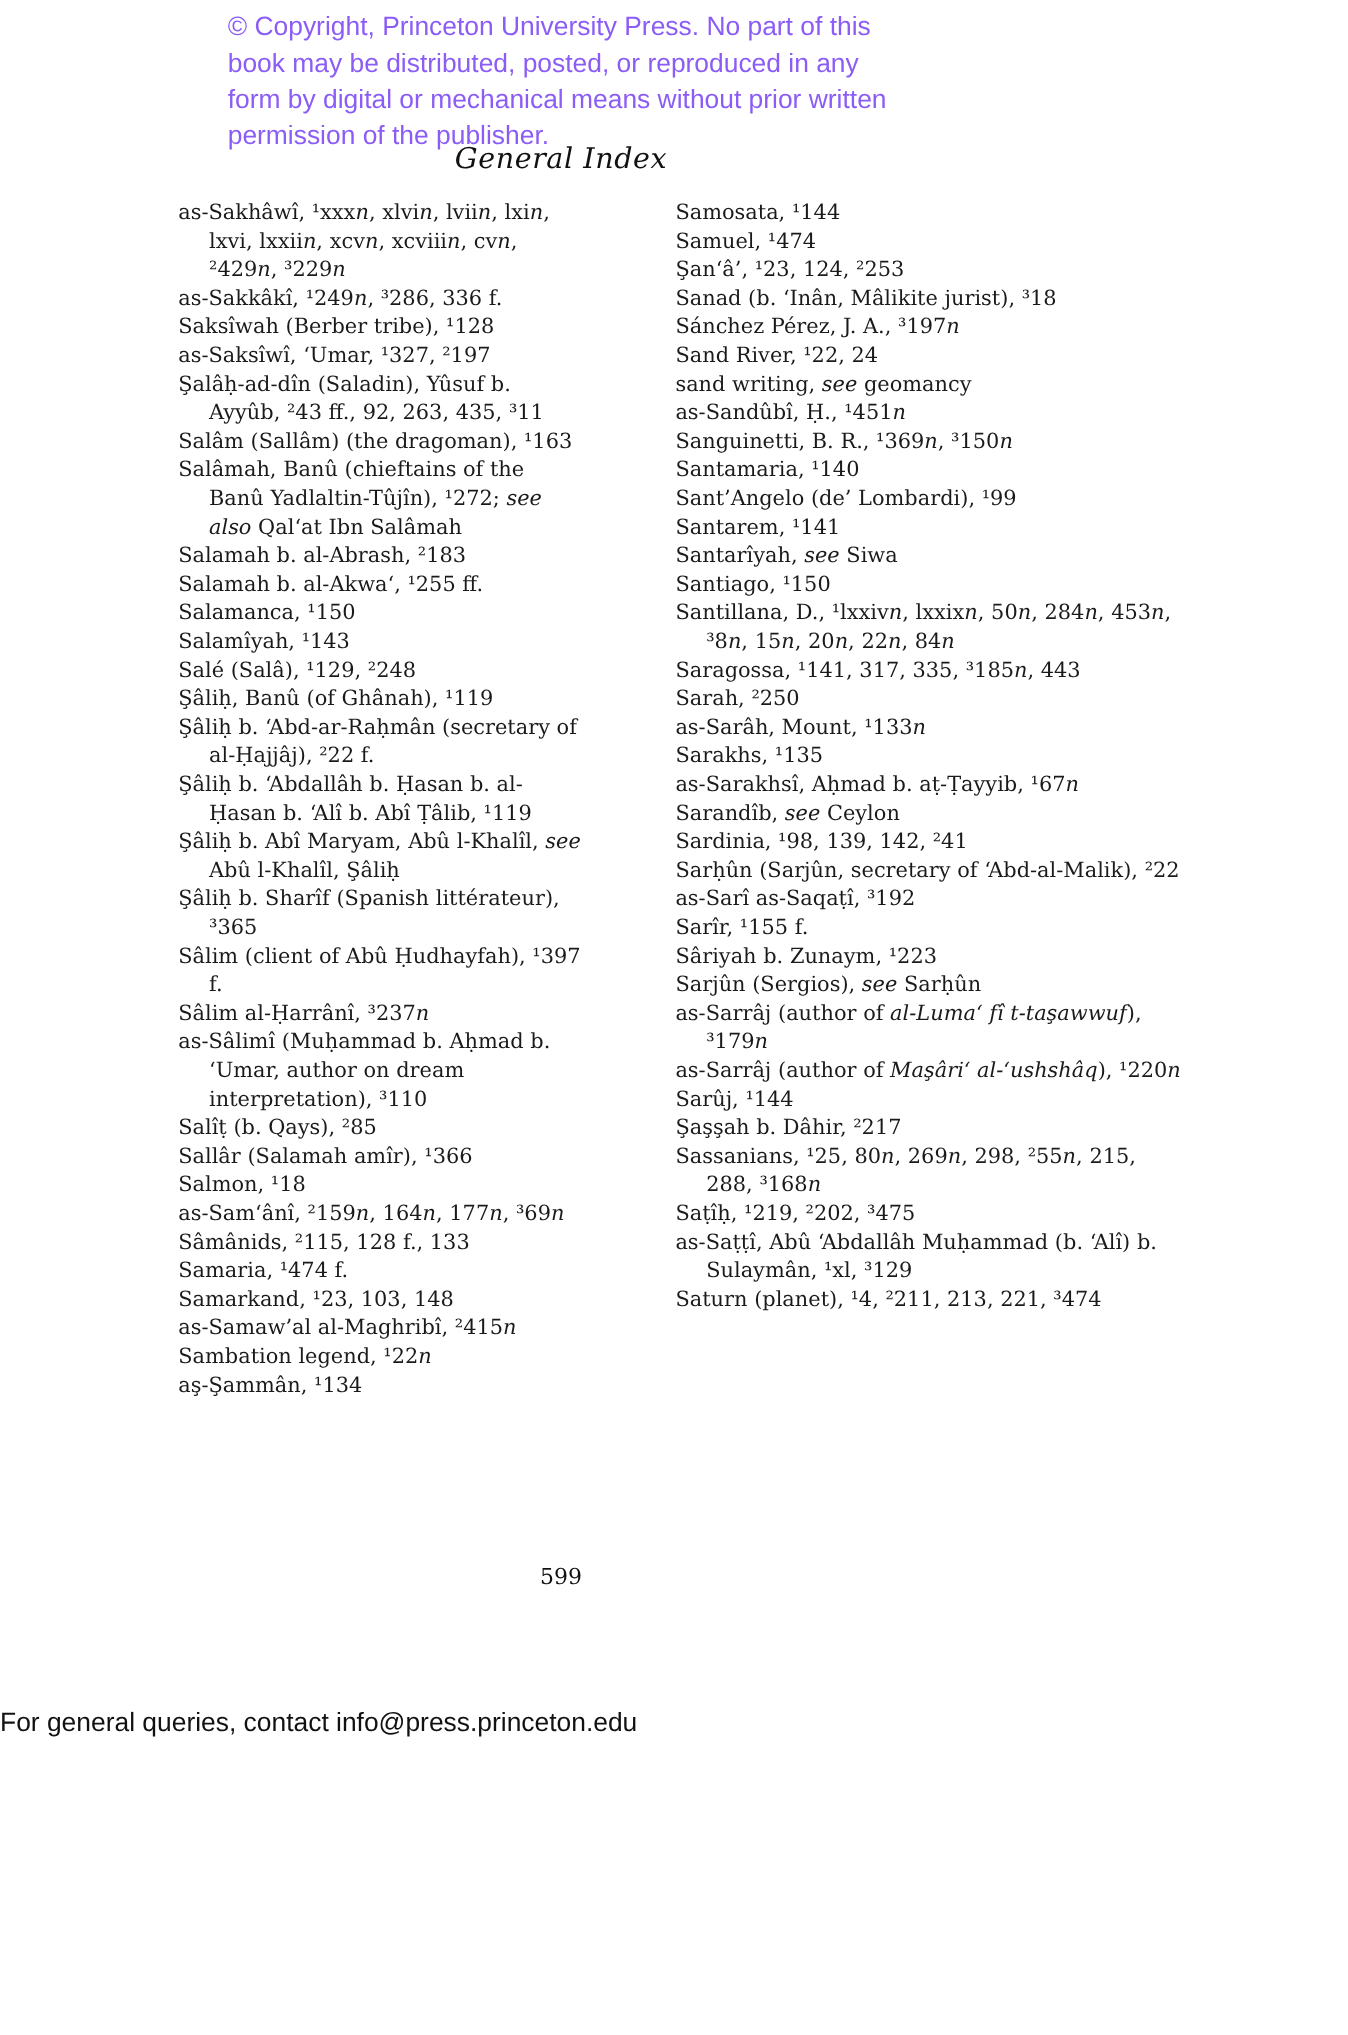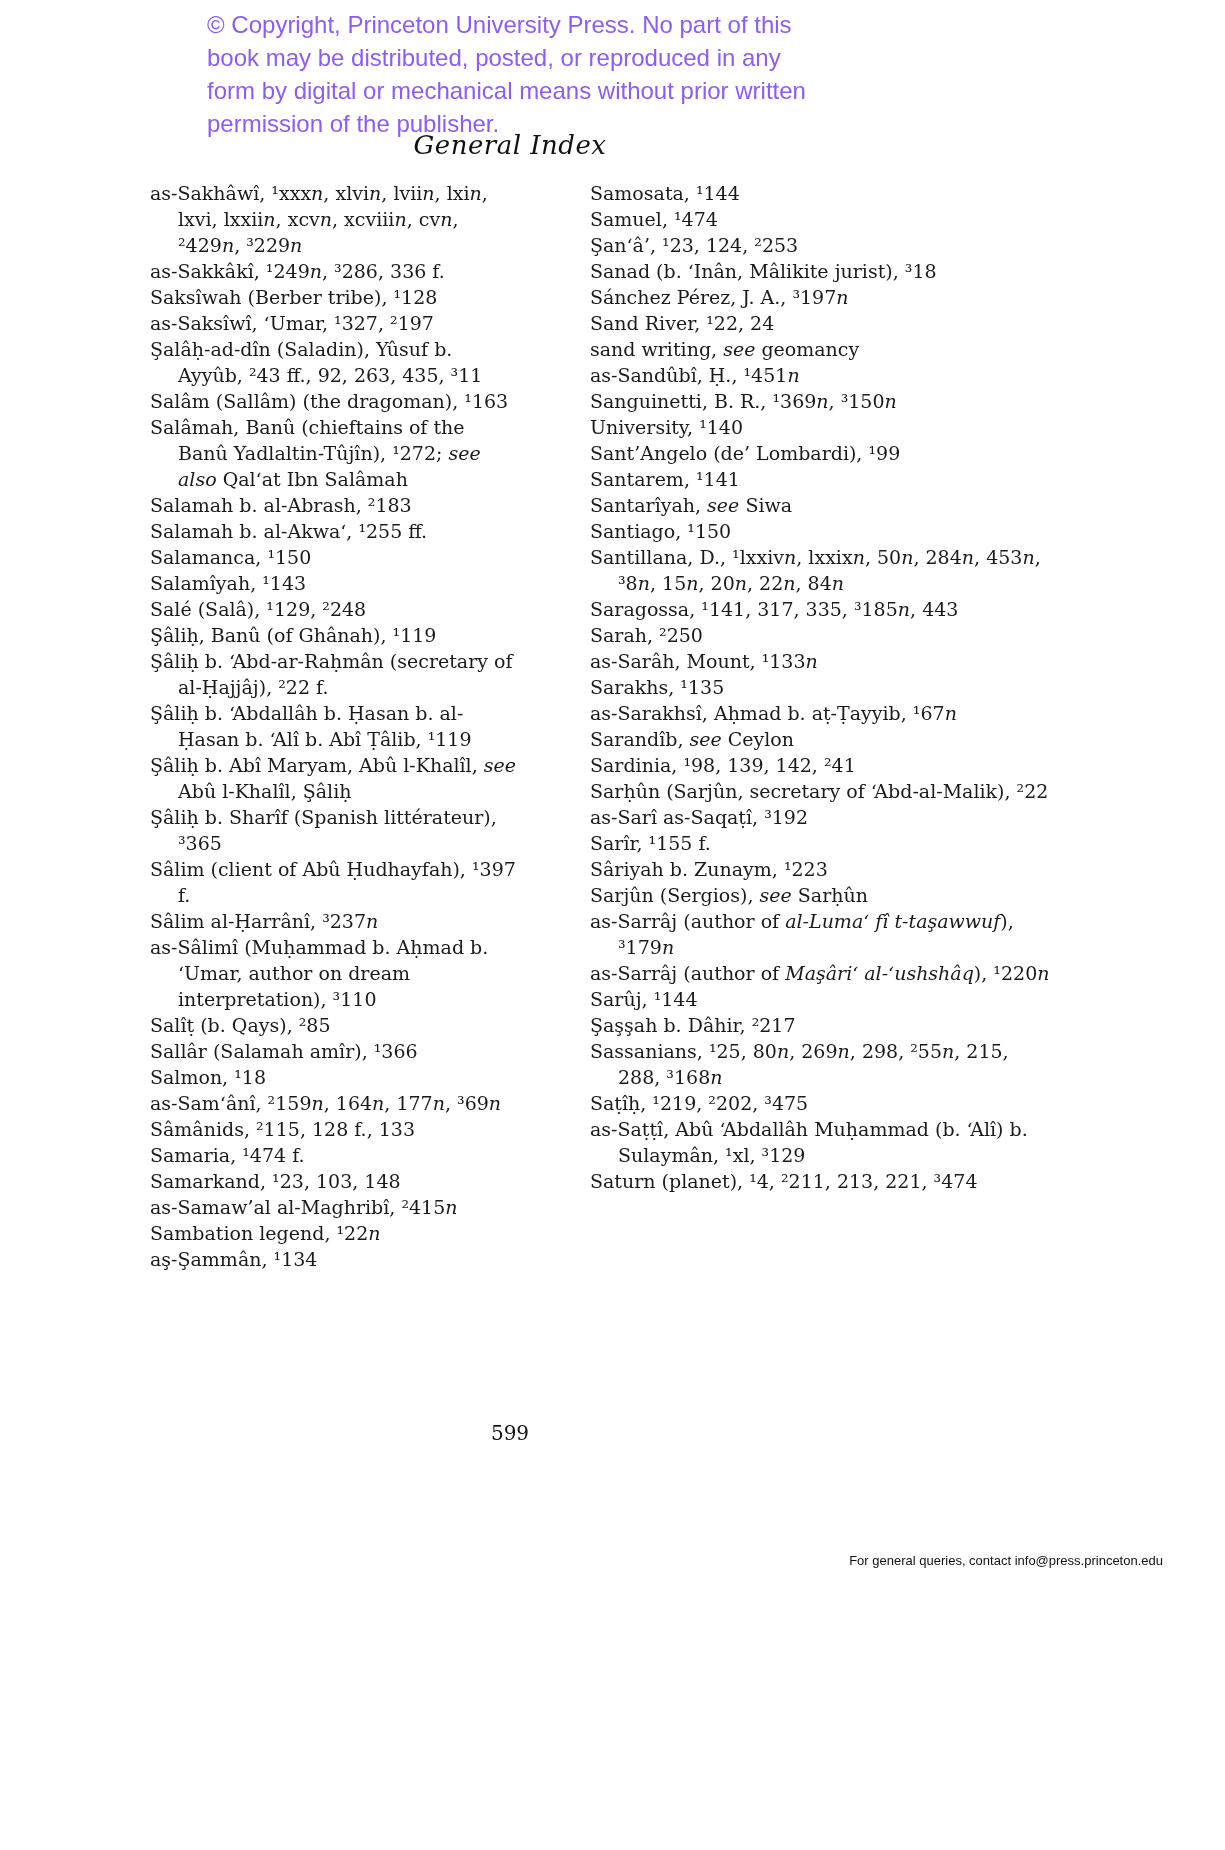--- a/index.html
+++ b/index.html
@@ -41,20 +41,21 @@
     position: absolute;
     left: 150px;
     top: 180px;
     width: 930px;
     display: flex;
     align-items: flex-start;
   }
   .col {
     font-size: 19px;
     line-height: 26px;
+    margin-left: 12px;
   }
   .col-left {
     width: 370px;
     margin-right: 70px;
     flex: none;
   }
   .col-right {
     width: 465px;
     flex: none;
   }
@@ -73,23 +74,23 @@
     text-align: center;
     font-size: 20px;
     color: #111;
     margin-top: 11px;
   }
   .footer {
     position: absolute;
     left: 0;
     top: 1553px;
     width: 1163px;
-    text-align: right;
+    text-align: left;
     font-family: "Liberation Sans", sans-serif;
-    font-size: 13px;
+    font-size: 24px;
     color: #111;
   }
 </style>
 </head>
 <body>
 
 <div class="page">
 
   <div class="copyright">© Copyright, Princeton University Press. No part of this book may be distributed, posted, or reproduced in any form by digital or mechanical means without prior written permission of the publisher.</div>
 
@@ -131,21 +132,21 @@
     <div class="col col-right" id="col-right">
         <div class="entry">Samosata, ¹144</div>
         <div class="entry">Samuel, ¹474</div>
         <div class="entry">Şan‘â’, ¹23, 124, ²253</div>
         <div class="entry">Sanad (b. ‘Inân, Mâlikite jurist), ³18</div>
         <div class="entry">Sánchez Pérez, J. A., ³197<i>n</i></div>
         <div class="entry">Sand River, ¹22, 24</div>
         <div class="entry">sand writing, <i>see</i> geomancy</div>
         <div class="entry">as-Sandûbî, Ḥ., ¹451<i>n</i></div>
         <div class="entry">Sanguinetti, B. R., ¹369<i>n</i>, ³150<i>n</i></div>
-        <div class="entry">University, ¹140</div>
+        <div class="entry">Santamaria, ¹140</div>
         <div class="entry">Sant’Angelo (de’ Lombardi), ¹99</div>
         <div class="entry">Santarem, ¹141</div>
         <div class="entry">Santarîyah, <i>see</i> Siwa</div>
         <div class="entry">Santiago, ¹150</div>
         <div class="entry">Santillana, D., ¹lxxiv<i>n</i>, lxxix<i>n</i>, 50<i>n</i>, 284<i>n</i>, 453<i>n</i>, ³8<i>n</i>, 15<i>n</i>, 20<i>n</i>, 22<i>n</i>, 84<i>n</i></div>
         <div class="entry">Saragossa, ¹141, 317, 335, ³185<i>n</i>, 443</div>
         <div class="entry">Sarah, ²250</div>
         <div class="entry">as-Sarâh, Mount, ¹133<i>n</i></div>
         <div class="entry">Sarakhs, ¹135</div>
         <div class="entry">as-Sarakhsî, Aḥmad b. aṭ-Ṭayyib, ¹67<i>n</i></div>

